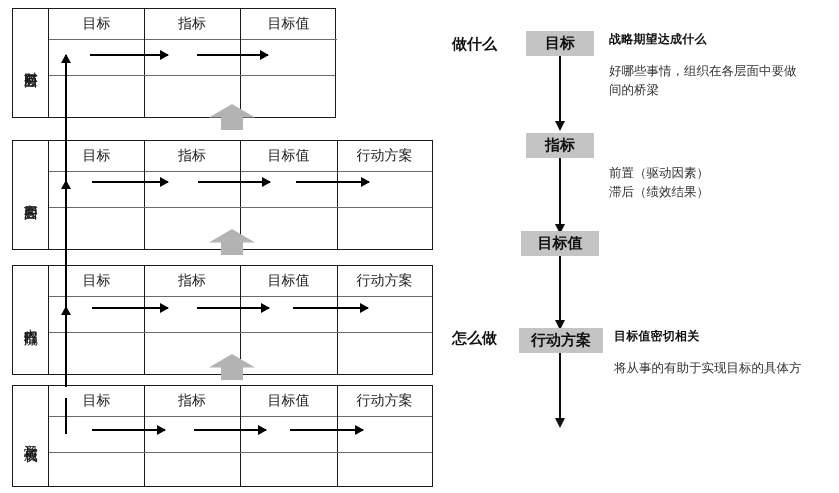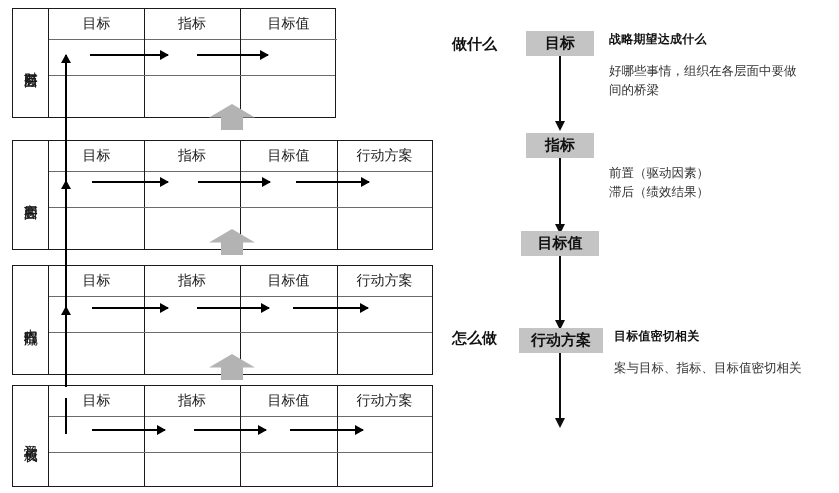--- a/index.html
+++ b/index.html
@@ -232,17 +232,17 @@
 
   <div class="flow-node" style="left:521px;top:231px;width:78px;height:25px;">
     <span>目标值</span>
   </div>
 
   <div class="flow-node" style="left:519px;top:328px;width:84px;height:25px;">
     <span>行动方案</span>
   </div>
   <div class="flow-title" style="left:614px;top:328px;">目标值密切相关</div>
   <div class="flow-desc" style="left:614px;top:358px;">
-    <div>案与目标、指标、目标值密切相关</div>
+    <div>将从事的有助于实现目标的具体方</div>
   </div>
 
 
 </div>
 
 </body></html>

